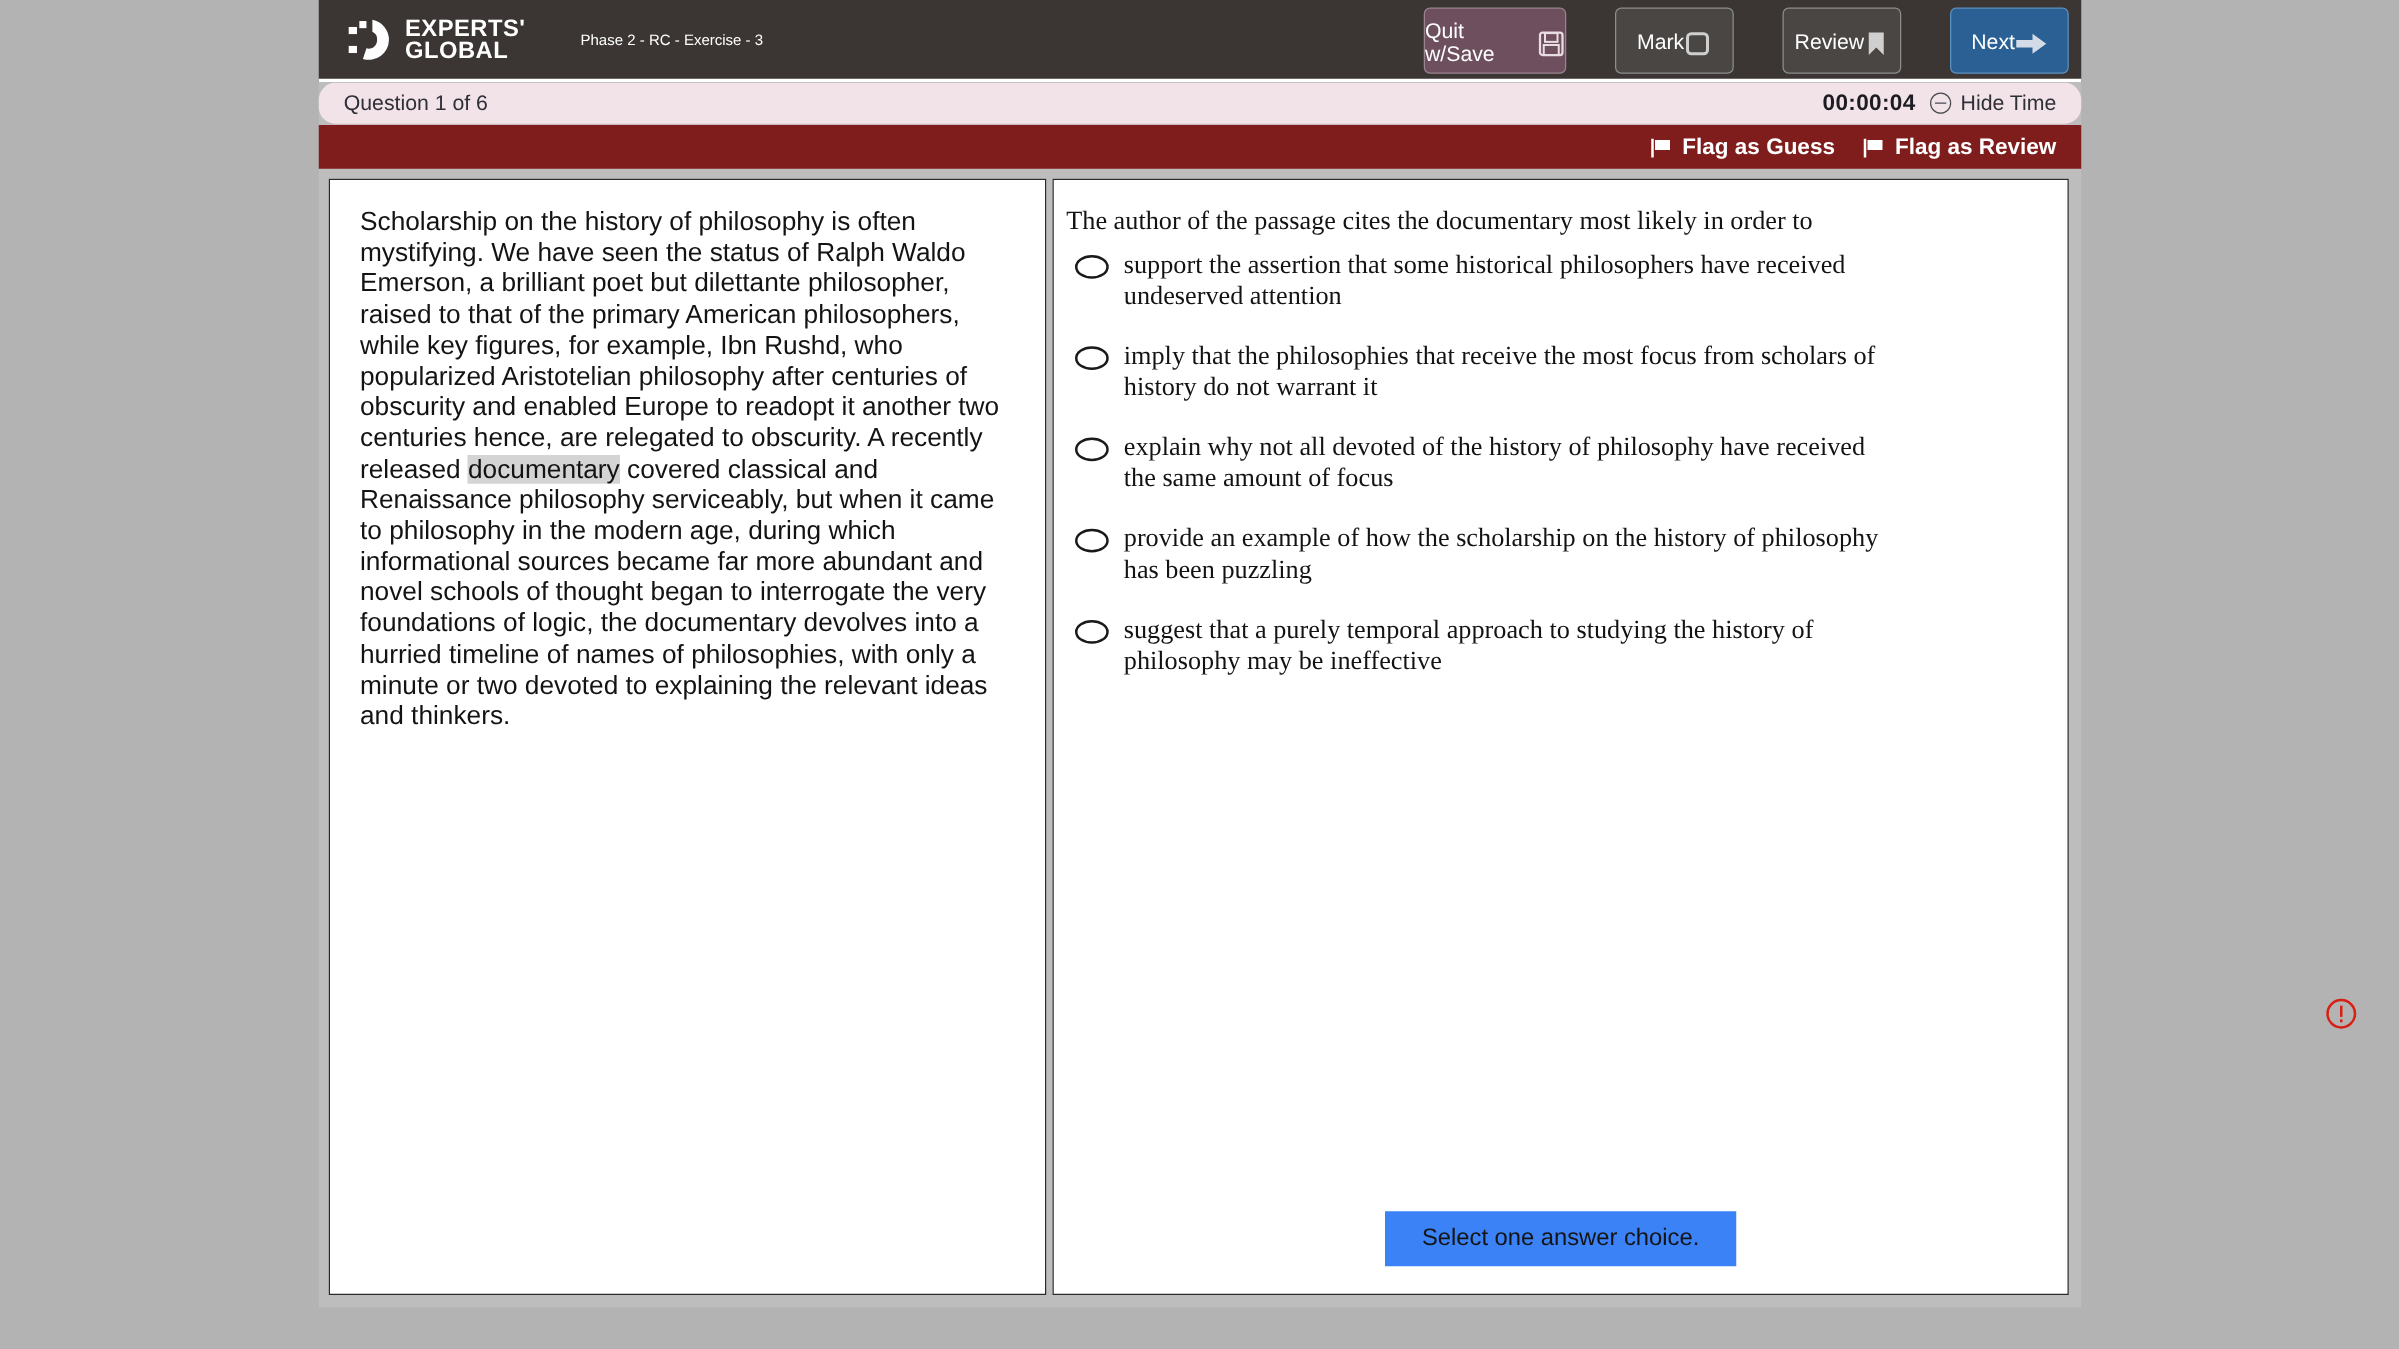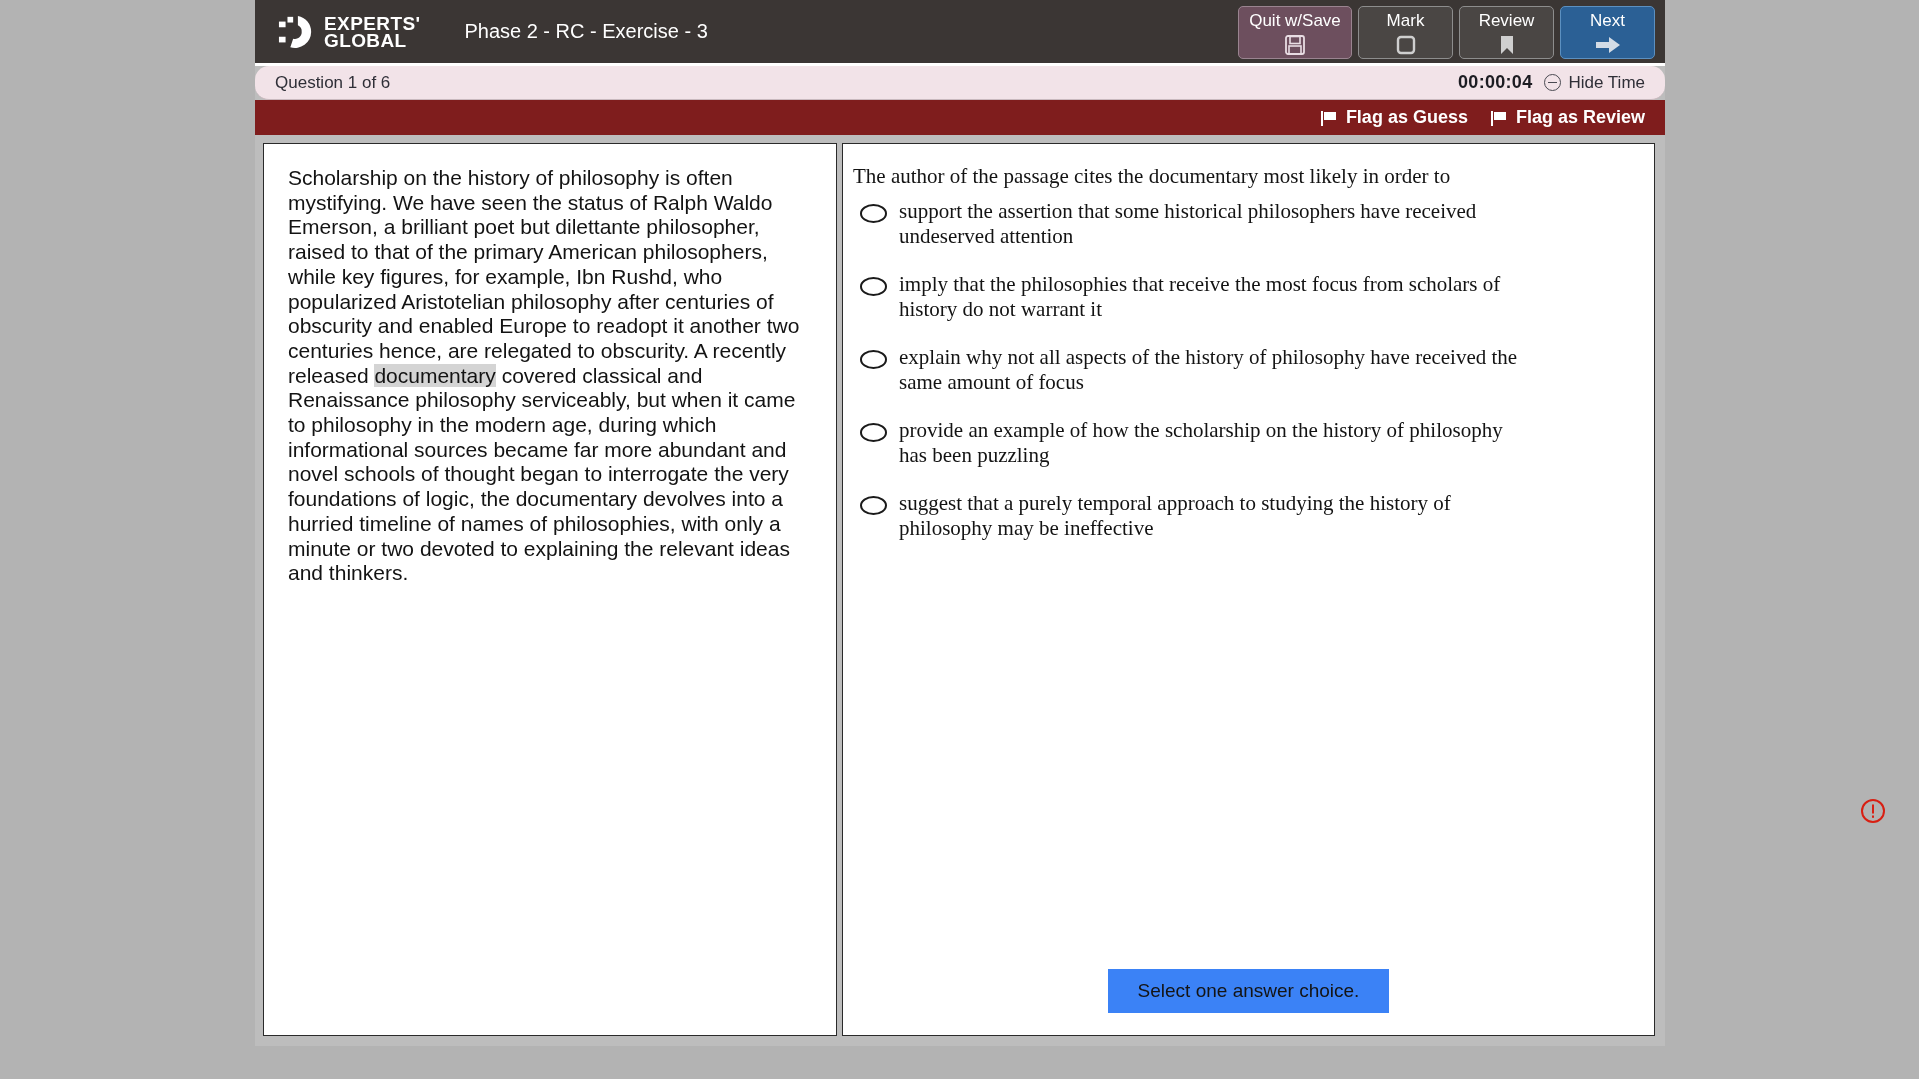--- a/index.html
+++ b/index.html
@@ -36,43 +36,44 @@
   .logo-text {
     color: #ffffff;
     font-weight: bold;
     font-size: 19px;
     line-height: 17px;
     letter-spacing: 0.4px;
   }
   .logo-text div:first-child { font-size: 19px; }
   .exam-title {
     color: #ffffff;
-    font-size: 20px;
+    font-size: 12px;
     margin-left: 44px;
     white-space: nowrap;
   }
 
   .hdr-btns {
     position: absolute;
     right: 10px; top: 6px;
     display: flex;
     gap: 6px;
   }
   .hbtn {
     width: 95px; height: 53px;
     border-radius: 5px;
     border: 1px solid #8d8d8d;
     background: #4a4644;
     color: #ffffff;
     display: flex;
-    flex-direction: column;
+    flex-direction: row;
     align-items: center;
     justify-content: center;
     cursor: pointer;
     padding-top: 2px;
+    margin-left: 33px;
   }
   .hbtn .lbl { font-size: 17px; line-height: 19px; }
   .hbtn .ic { margin-top: 3px; height: 24px; display:flex; align-items:center;}
   .hbtn.quit { width: 114px; background: #6d4f5e; border-color: #9a8490; }
   .hbtn.next { background: #2b6095; border-color: #5c90c0; }
 
   
   .qbar {
     height: 34px;
     background: #f2e3e8;
@@ -321,21 +322,21 @@
           <div class="choice-text">support the assertion that some historical philosophers have received undeserved attention</div>
         </div>
 
         <div class="choice">
           <div class="radio"></div>
           <div class="choice-text">imply that the philosophies that receive the most focus from scholars of history do not warrant it</div>
         </div>
 
         <div class="choice">
           <div class="radio"></div>
-          <div class="choice-text">explain why not all aspects of the history of philosophy have received the same amount of focus</div>
+          <div class="choice-text">explain why not all devoted of the history of philosophy have received the same amount of focus</div>
         </div>
 
         <div class="choice">
           <div class="radio"></div>
           <div class="choice-text">provide an example of how the scholarship on the history of philosophy has been puzzling</div>
         </div>
 
         <div class="choice">
           <div class="radio"></div>
           <div class="choice-text">suggest that a purely temporal approach to studying the history of philosophy may be ineffective</div>

